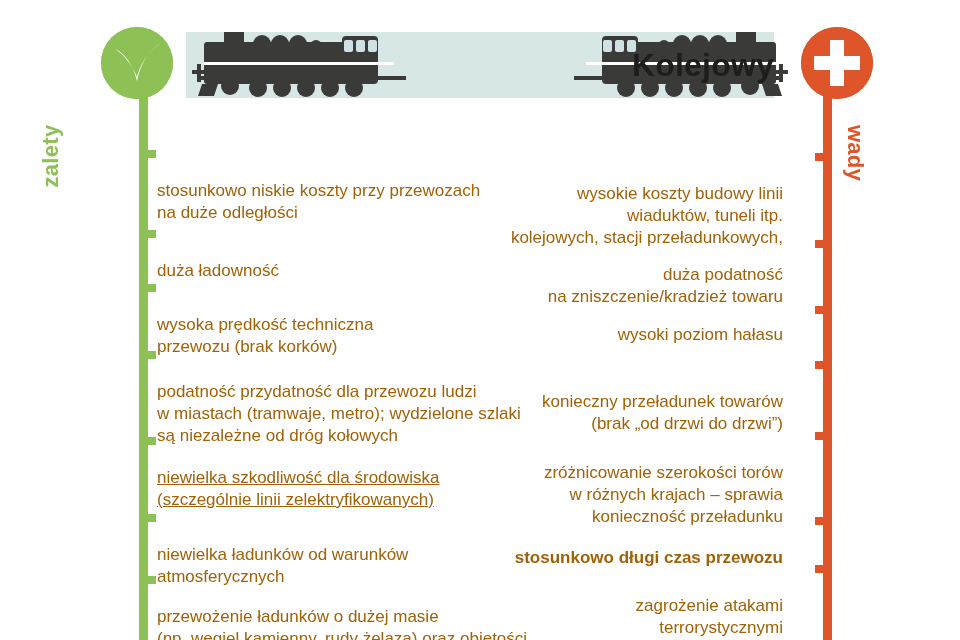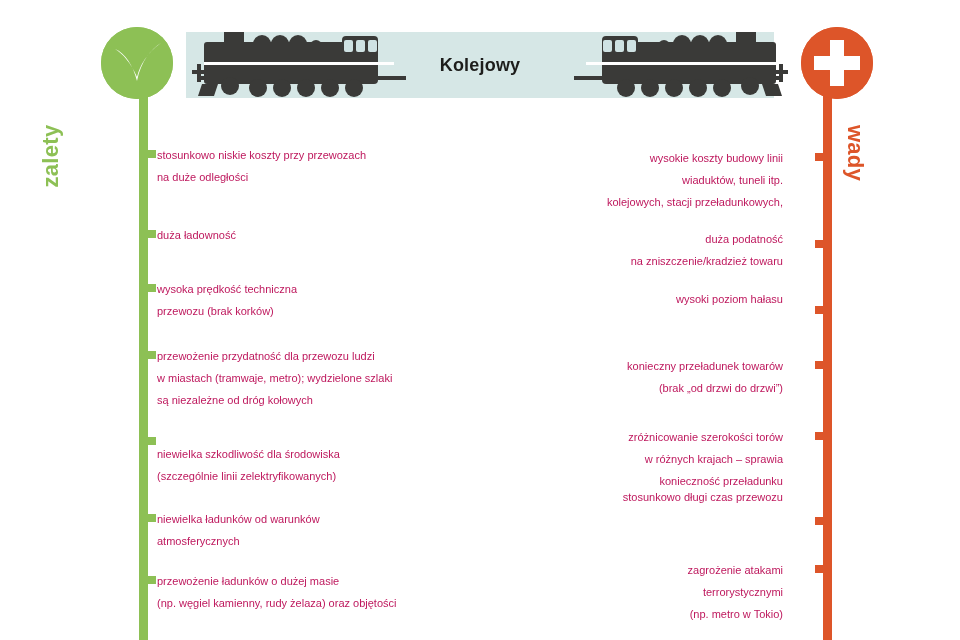--- a/index.html
+++ b/index.html
@@ -30,22 +30,22 @@
     background: #d6e7e6;
   }
 
   .header-title {
     position: absolute;
     left: 186px;
     top: 32px;
     width: 588px;
     height: 82px;
     line-height: 66px;
-    text-align: center;
-    font-size: 18px;
+    text-align: right;
+    font-size: 32px;
     font-weight: bold;
     color: #1d1d1b;
     letter-spacing: 0.2px;
     z-index: 6;
   }
 
   
   .loco {
     position: absolute;
     top: 26px;
@@ -110,23 +110,24 @@
     top: 140px;
     width: 110px;
     text-align: center;
     color: #dd5529;
     transform: rotate(90deg);
   }
 
   
   .item {
     position: absolute;
-    font-size: 11px;
+    font-size: 17px;
     line-height: 22px;
-    color: #be185d;
+    color: #a16207;
+    margin-top: 36px;
   }
   .item-left  { left: 157px; text-align: left;  max-width: 380px; }
   .item-right { right: 177px; text-align: right; max-width: 330px; }
 
   .item .line { display: block; white-space: nowrap; }
 </style>
 </head>
 <body>
 
 <div id="infographic">
@@ -241,25 +242,25 @@
         <span class="line">na duże odległości</span>
       </div>
       <div class="item item-left" style="top: 224px;">
         <span class="line">duża ładowność</span>
       </div>
       <div class="item item-left" style="top: 278px;">
         <span class="line">wysoka prędkość techniczna</span>
         <span class="line">przewozu (brak korków)</span>
       </div>
       <div class="item item-left" style="top: 345px;">
-        <span class="line">przewożenie przydatność dla przewozu ludzi</span>
+        <span class="line">podatność przydatność dla przewozu ludzi</span>
         <span class="line">w miastach (tramwaje, metro); wydzielone szlaki</span>
         <span class="line">są niezależne od dróg kołowych</span>
       </div>
-      <div class="item item-left" style="top: 443px;">
+      <div class="item item-left" style="top: 431px; text-decoration: underline;">
         <span class="line">niewielka szkodliwość dla środowiska</span>
         <span class="line">(szczególnie linii zelektryfikowanych)</span>
       </div>
       <div class="item item-left" style="top: 508px;">
         <span class="line">niewielka ładunków od warunków</span>
         <span class="line">atmosferycznych</span>
       </div>
       <div class="item item-left" style="top: 570px;">
         <span class="line">przewożenie ładunków o dużej masie</span>
         <span class="line">(np. węgiel kamienny, rudy żelaza) oraz objętości</span>
@@ -280,21 +281,21 @@
       </div>
       <div class="item item-right" style="top: 355px;">
         <span class="line">konieczny przeładunek towarów</span>
         <span class="line">(brak „od drzwi do drzwi”)</span>
       </div>
       <div class="item item-right" style="top: 426px;">
         <span class="line">zróżnicowanie szerokości torów</span>
         <span class="line">w różnych krajach – sprawia</span>
         <span class="line">konieczność przeładunku</span>
       </div>
-      <div class="item item-right" style="top: 486px;">
+      <div class="item item-right" style="top: 511px; font-weight: bold;">
         <span class="line">stosunkowo długi czas przewozu</span>
       </div>
       <div class="item item-right" style="top: 559px;">
         <span class="line">zagrożenie atakami</span>
         <span class="line">terrorystycznymi</span>
         <span class="line">(np. metro w Tokio)</span>
       </div>
     </div>
 
 </div>

